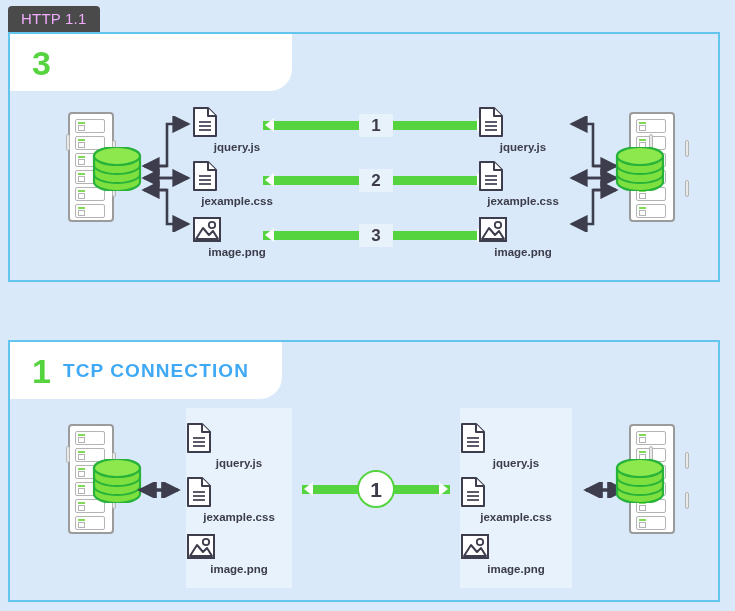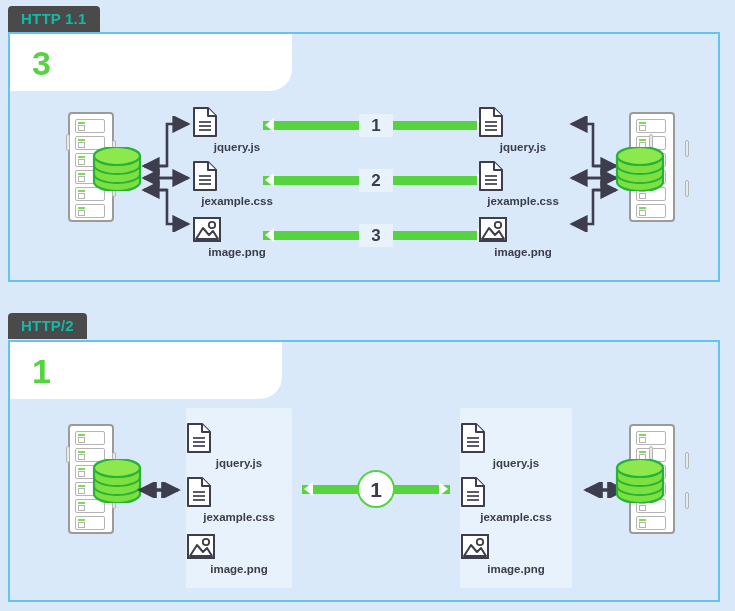--- a/index.html
+++ b/index.html
@@ -10,22 +10,22 @@
     font-family:"Liberation Sans", sans-serif;
     overflow:hidden;
     position:relative;
   }
   .stage{position:absolute;left:0;top:0;width:735px;height:611px;}
 
   
   .tab{
     position:absolute;
     background:#4a4a4a;
-    color:#14b8a6;
-    font-weight:bold;
+    color:#f0abfc;
+    font-weight:normal;
     font-size:15px;
     letter-spacing:.2px;
     padding:5px 13px 6px 13px;
     border-radius:4px 4px 0 0;
     line-height:1;
     white-space:nowrap;
   }
 
   
   .panel{
@@ -383,28 +383,26 @@
         <svg width="50" height="44" viewBox="0 0 50 44">
           <path d="M2 9 v26 a23 9 0 0 0 46 0 V9 Z" fill="#7ee03f" stroke="#27b33a" stroke-width="2.2"></path>
           <ellipse cx="25" cy="9" rx="23" ry="9" fill="#8ce84c" stroke="#27b33a" stroke-width="2.2"></ellipse>
           <path d="M2 18 a23 9 0 0 0 46 0" fill="none" stroke="#27b33a" stroke-width="2"></path>
           <path d="M2 27 a23 9 0 0 0 46 0" fill="none" stroke="#27b33a" stroke-width="2"></path>
         </svg>
       </div>
     </div>
   </div>
 
-  <div class="tab" style="left:8px;top:313px;">
-    <span>HTTP/2</span>
-  </div>
 
   <div class="panel" style="left:8px;top:340px;width:712px;height:262px;">
 
     <div class="panel-head" style="width:272px;height:57px;">
       <span class="big-num">1</span>
+      <span class="head-title">TCP CONNECTION</span>
     </div>
 
     <div class="server" style="left:48px;top:82px;width:88px;height:112px;">
       <div class="rack">
         <div class="slot" style="top:5px;">
             <i class="led"></i>
             <i class="sq"></i>
           </div>
         <div class="slot" style="top:22px;">
             <i class="led"></i>

